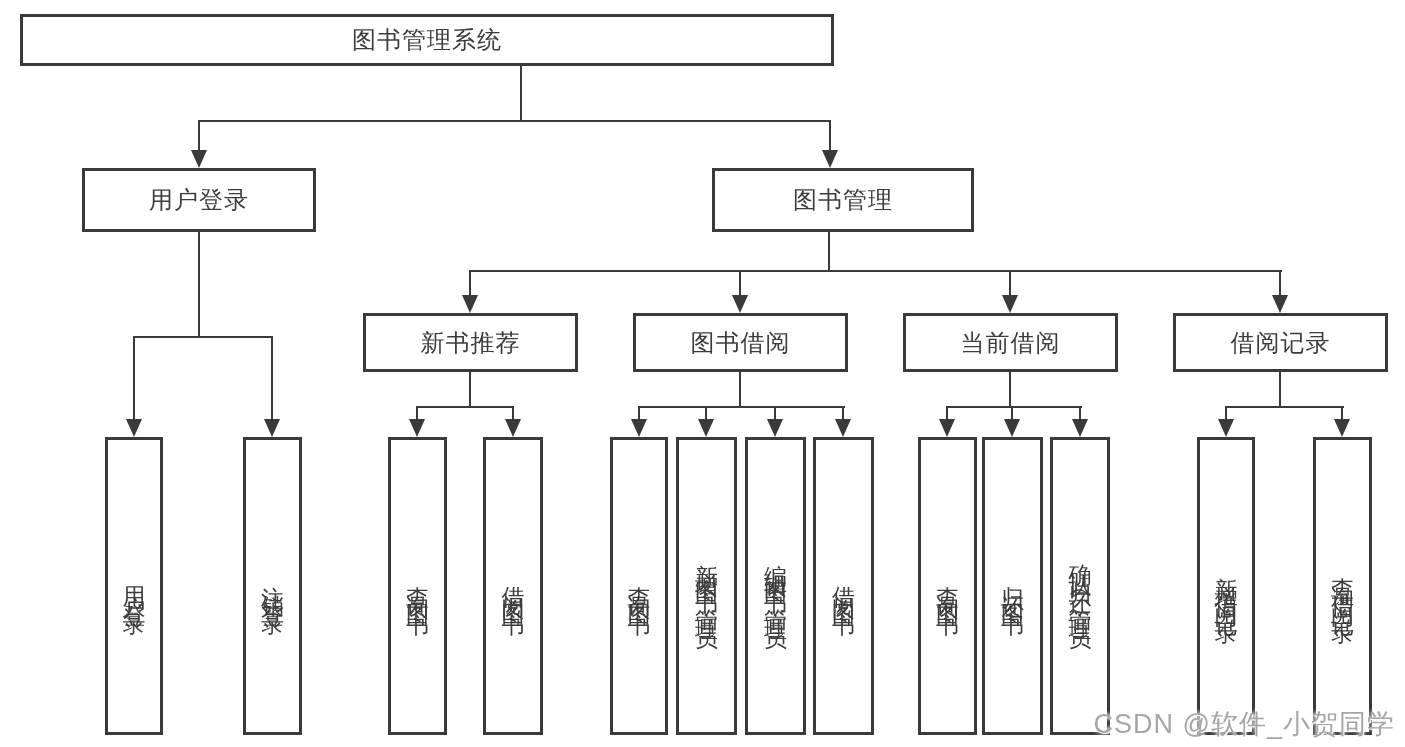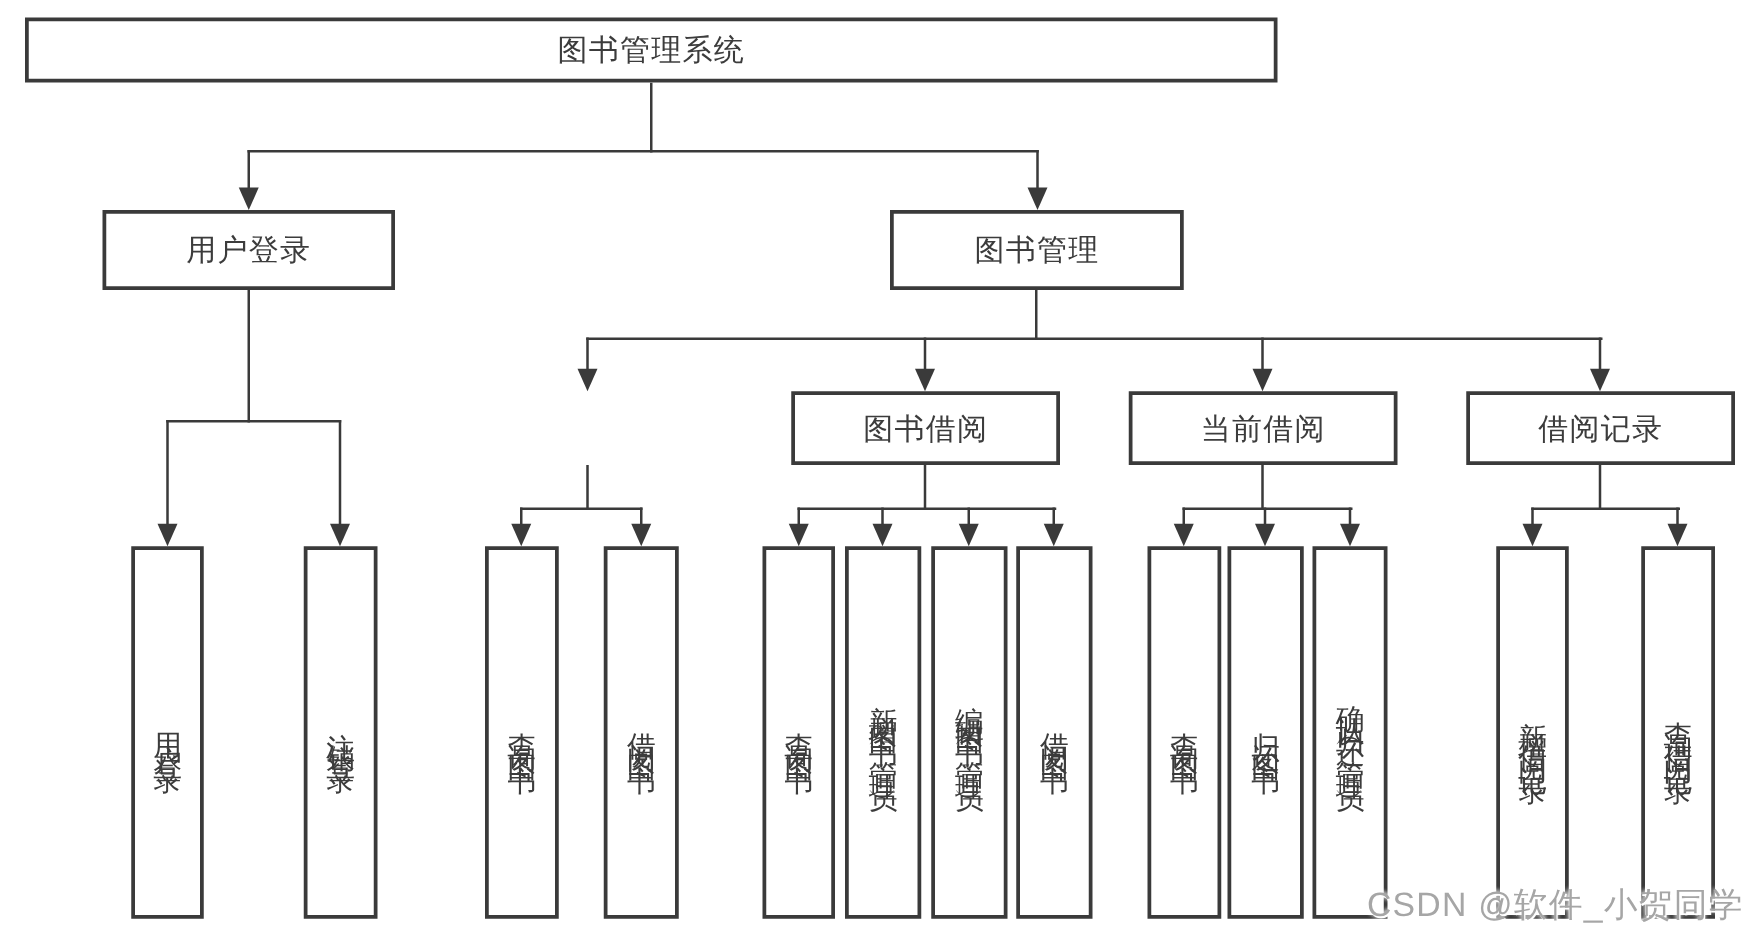--- a/index.html
+++ b/index.html
@@ -51,35 +51,35 @@
     z-index:3;
     text-shadow:0 0 4px #fff,0 0 4px #fff,1px 1px 0 #fff;
     white-space:nowrap;
   }
 </style>
 </head>
 <body>
 
 <div class="canvas">
 
-  <div class="box" style="left:20px;top:14px;width:1002px;height:52px">
+  <div class="box" style="left:20px;top:14px;width:814px;height:52px">
     <span>图书管理系统</span>
   </div>
 
   <div class="vline" style="left:520px;top:66px;height:56px"></div>
   <div class="hline" style="left:198px;top:120px;width:633px"></div>
   <div class="vline" style="left:198px;top:120px;height:34px"></div>
   <div class="arrowhead" style="left:191px;top:150px"></div>
   <div class="vline" style="left:829px;top:120px;height:34px"></div>
   <div class="arrowhead" style="left:822px;top:150px"></div>
 
   <div class="box" style="left:82px;top:168px;width:234px;height:64px">
     <span>用户登录</span>
   </div>
-  <div class="box" style="left:712px;top:168px;width:235px;height:64px">
+  <div class="box" style="left:712px;top:168px;width:262px;height:64px">
     <span>图书管理</span>
   </div>
 
   <div class="vline" style="left:198px;top:232px;height:106px"></div>
   <div class="hline" style="left:133px;top:336px;width:140px"></div>
   <div class="vline" style="left:133px;top:336px;height:85px"></div>
   <div class="arrowhead" style="left:126px;top:419px"></div>
   <div class="vline" style="left:271px;top:336px;height:85px"></div>
   <div class="arrowhead" style="left:264px;top:419px"></div>
 
@@ -87,20 +87,23 @@
   <div class="hline" style="left:469px;top:270px;width:813px"></div>
   <div class="vline" style="left:469px;top:270px;height:27px"></div>
   <div class="arrowhead" style="left:462px;top:295px"></div>
   <div class="vline" style="left:739px;top:270px;height:27px"></div>
   <div class="arrowhead" style="left:732px;top:295px"></div>
   <div class="vline" style="left:1009px;top:270px;height:27px"></div>
   <div class="arrowhead" style="left:1002px;top:295px"></div>
   <div class="vline" style="left:1279px;top:270px;height:27px"></div>
   <div class="arrowhead" style="left:1272px;top:295px"></div>
 
+  <div class="box" style="left:363px;top:313px;width:215px;height:59px">
+    <span>新书推荐</span>
+  </div>
   <div class="box" style="left:633px;top:313px;width:215px;height:59px">
     <span>图书借阅</span>
   </div>
   <div class="box" style="left:903px;top:313px;width:215px;height:59px">
     <span>当前借阅</span>
   </div>
   <div class="box" style="left:1173px;top:313px;width:215px;height:59px">
     <span>借阅记录</span>
   </div>
 

